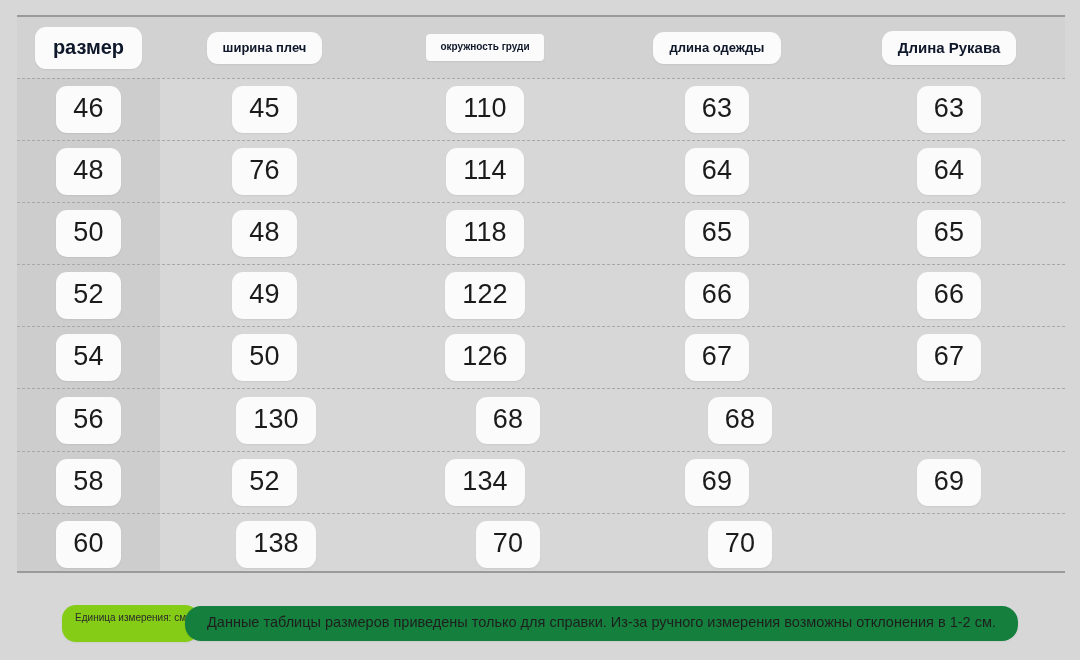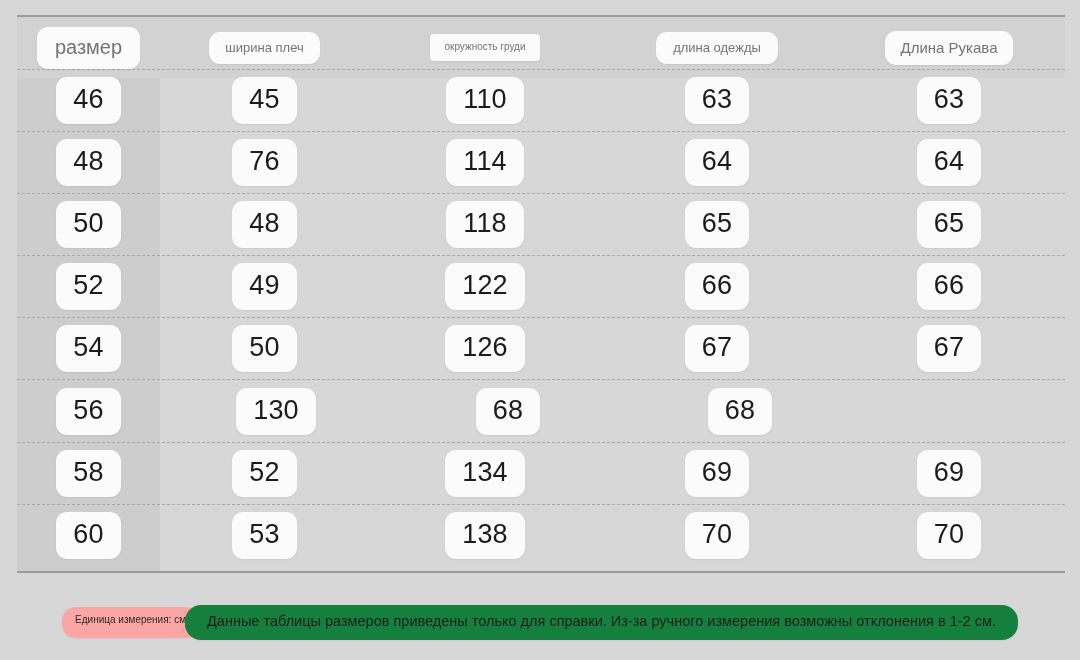--- a/index.html
+++ b/index.html
@@ -42,21 +42,21 @@
     left: 0;
     top: 0;
     width: 100%;
     height: 61px;
     background: #d2d2d2;
   }
 
   .rows-area {
     position: absolute;
     left: 0;
-    top: 52px;
+    top: 61px;
     width: 100%;
     height: 497px;
   }
 
   
   .row {
     display: flex;
     align-items: center;
     height: 61px;
     flex: 0 0 auto;
@@ -102,45 +102,45 @@
   }
 
   .pill.value {
     font-size: 27px;
     padding: 9px 17px 11px;
     font-weight: 400;
     letter-spacing: 0.2px;
   }
 
   .pill.head {
-    font-weight: 400;
-    color: #737373;
+    font-weight: 700;
+    color: #0f172a;
   }
   .pill.head.h0 { font-size: 20px; padding: 10px 18px 12px; }
   .pill.head.h1 { font-size: 13px; padding: 9px 16px 10px; }
   .pill.head.h2 { font-size: 10px; padding: 8px 14px 9px; border-radius: 4px; }
   .pill.head.h3 { font-size: 13px; padding: 9px 17px 10px; }
   .pill.head.h4 { font-size: 15px; padding: 9px 16px 10px; }
 
   
   .footer-note {
     position: absolute;
     left: 0;
     top: 605px;
     width: 1080px;
     display: flex;
     align-items: center;
     justify-content: center;
   }
   .unit-pill {
-    background: #fca5a5;
+    background: #84cc16;
     border-radius: 14px;
     font-size: 10px;
     color: #2b2b2b;
-    padding: 8px 13px 13px;
+    padding: 8px 13px 19px;
     line-height: 1;
     white-space: nowrap;
     position: relative;
     z-index: 1;
     margin-right: -14px;
     box-shadow: 0 1px 2px rgba(0,0,0,0.05);
   }
   .disclaimer-pill {
     background: #15803d;
     border-radius: 16px;
@@ -302,23 +302,20 @@
         </div>
       <div class="cell c4">
           <span class="pill value">69</span>
         </div>
     </div>
 
     <div class="row data-row">
       <div class="cell c0">
           <span class="pill value">60</span>
         </div>
-      <div class="cell c1">
-          <span class="pill value">53</span>
-        </div>
       <div class="cell c2">
           <span class="pill value">138</span>
         </div>
       <div class="cell c3">
           <span class="pill value">70</span>
         </div>
       <div class="cell c4">
           <span class="pill value">70</span>
         </div>
     </div>

